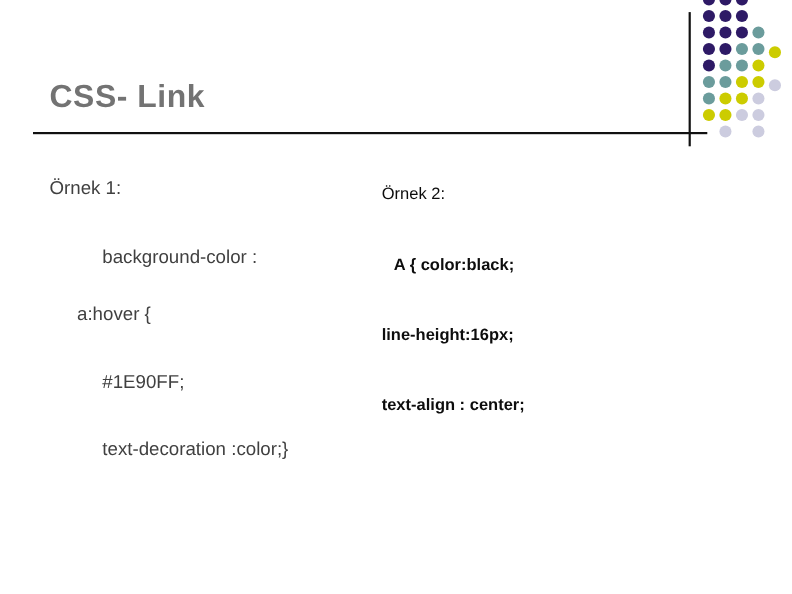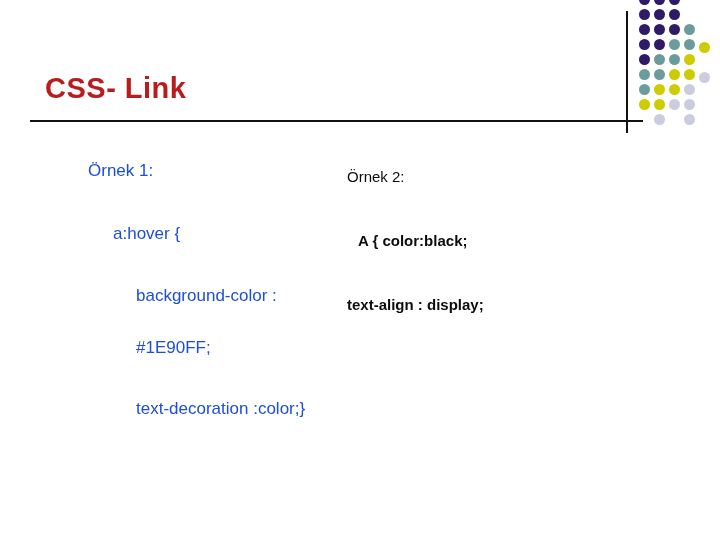--- a/index.html
+++ b/index.html
@@ -1,32 +1,32 @@
 <!DOCTYPE html>
 <html><head>
 <meta charset="utf-8">
 <style>
   html,body{margin:0;padding:0;}
   body{font-family:"Liberation Sans","DejaVu Sans",sans-serif;background:#fff;}
   .slide{position:relative;width:720px;height:540px;background:#ffffff;overflow:hidden;}
 
   
   .title{position:absolute;left:45px;top:72px;font-size:29px;font-weight:bold;
-         color:#b91c1c;letter-spacing:0.5px;white-space:pre;}
+         color:#737373;letter-spacing:0.5px;white-space:pre;}
 
   
   .hrule{position:absolute;left:30px;top:120px;width:613px;height:2px;background:#111;}
   .vline{position:absolute;left:626px;top:11px;width:2px;height:122px;background:#111;}
 
   
   .dots-layer{position:absolute;left:0;top:0;width:720px;height:540px;pointer-events:none;}
   .dot{position:absolute;width:11px;height:11px;border-radius:50%;}
 
   
-  .ex1{position:absolute;left:45px;top:128px;font-size:17px;color:#1d4ed8;line-height:1;white-space:pre;margin-left:43px;}
+  .ex1{position:absolute;left:45px;top:128px;font-size:17px;color:#404040;line-height:1;white-space:pre;}
   .ex1 .ln{display:block;}
   .ex1 .mb12{margin-bottom:12px;}
   .ex1 .mb11{margin-bottom:11px;}
   .ex1 .mb1{margin-bottom:1px;}
   .ex1 .mb10{margin-bottom:10px;}
   .ex1 .ind1{margin-left:25px;}
   .ex1 .ind2{margin-left:48px;}
 
   
   .ex2{position:absolute;left:347px;top:123px;font-size:15px;color:#0d0d0d;
@@ -76,30 +76,31 @@
       <div class="dot" style="background: rgb(204, 204, 223); left: 654px; top: 114px;"></div>
       <div class="dot" style="background: rgb(204, 204, 223); left: 684px; top: 114px;"></div>
     </div>
   <div class="vline"></div>
 
   <div class="title">CSS- Link</div>
   <div class="hrule"></div>
 
   <div class="ex1">
     <span class="ln mb12">Örnek 1:</span>
+    <span class="ln mb1 ind2">background-color :</span>
     <span class="ln mb11 ind1">a:hover {</span>
-    <span class="ln mb1 ind2">background-color :</span>
     <span class="ln mb10 ind2">#1E90FF;</span>
     <span class="ln ind2">text-decoration :color;}</span>
   </div>
 
   <div class="ex2">
     <span class="ln b">Örnek 2:</span>
     <span class="ln ind">A { color:black;</span>
-    <span class="ln">text-align : display;</span>
+    <span class="ln">line-height:16px;</span>
+    <span class="ln">text-align : center;</span>
     
     
     
     
     
     
     
     
     
     

